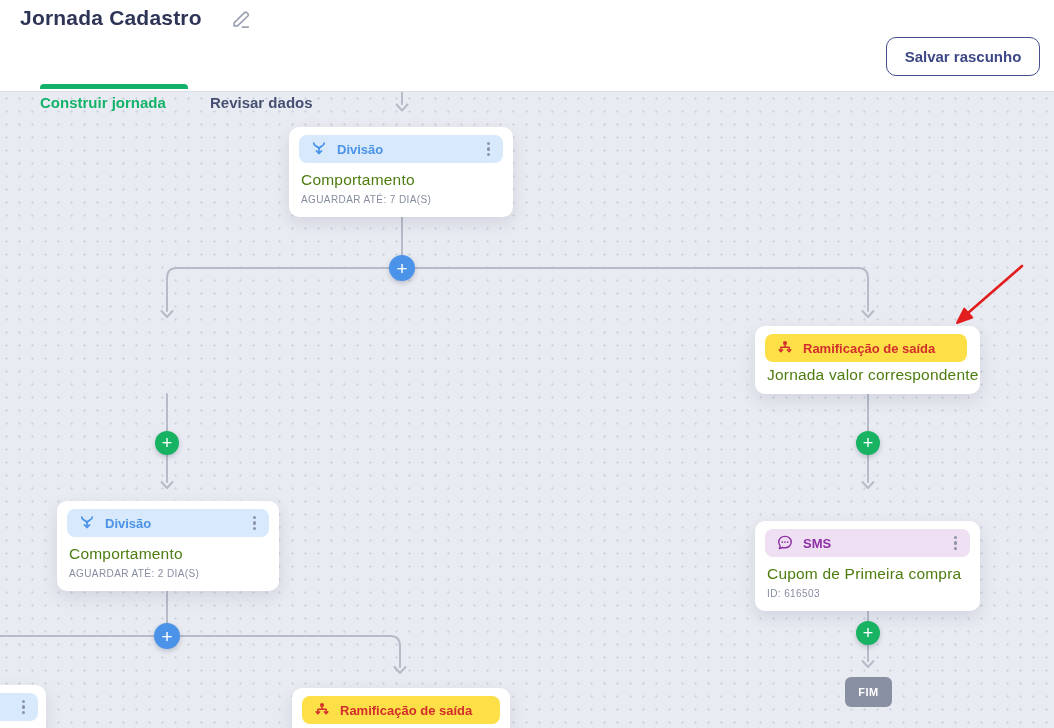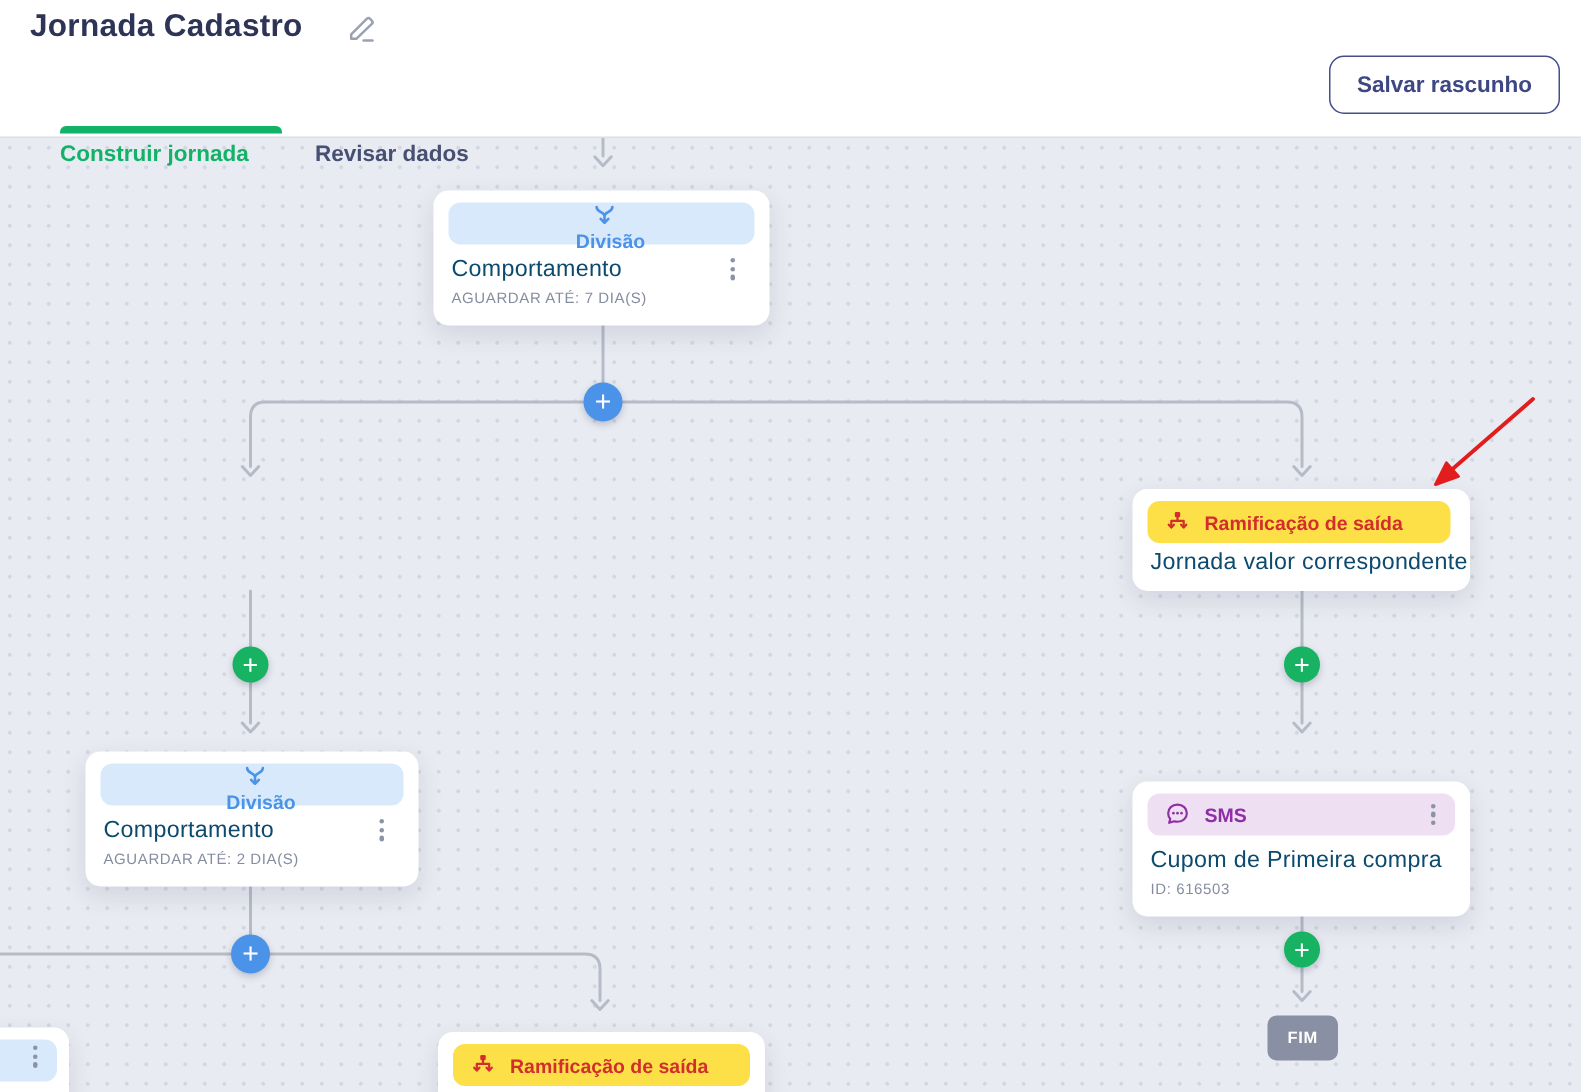--- a/index.html
+++ b/index.html
@@ -30,31 +30,31 @@
   svg.connectors, svg.annotation { position:absolute; left:0; top:0; }
   svg.connectors { z-index:1; }
   svg.annotation { z-index:6; }
 
   
   .node { position:absolute; background:#fff; border-radius:10px;
     box-shadow:0 6px 16px rgba(40,50,85,.12); z-index:2; cursor:pointer; }
   .pill { position:absolute; left:10px; right:10px; top:8px; height:28px;
     border-radius:8px; display:flex; align-items:center; padding:0 8px 0 11px; }
   .pill.fit { right:auto; padding-right:32px; }
-  .pill.blue   { background:#d9e9fc; color:#4a93e8;flex-direction:column; }
+  .pill.blue   { background:#d9e9fc; color:#4a93e8; }
   .pill.indigo { background:#dde8fc; color:#4b5ad1; }
   .pill.red    { background:#fde047; color:#d32d2d; }
   .pill.purple { background:#eedff3; color:#8e2fa6; }
   .nicon { width:18px; height:18px; flex:0 0 18px; display:inline-flex; }
   .nicon svg { width:18px; height:18px; }
   .plabel { font-size:13px; font-weight:700; margin-left:9px; white-space:nowrap; }
   .kebab { margin-left:auto; display:flex; flex-direction:column; gap:2.5px;
     padding:4px 5px; cursor:pointer; }
   .kebab i { width:3.2px; height:3.2px; border-radius:50%; background:#8b93a7; display:block; }
-  .ntitle { position:absolute; left:12px; font-size:15.5px; color:#0c4a6e;
+  .ntitle { position:absolute; left:12px; font-size:15.5px; color:#4d7c0f;
     white-space:nowrap; letter-spacing:.2px; }
   .h90 .ntitle { top:44px; }
   .h68 .ntitle { top:40px; }
   .nmeta { position:absolute; left:12px; top:67px; font-size:10px; color:#868da0;
     letter-spacing:.4px; white-space:nowrap; }
 
   #node-division-top   { left:289px; top:35px;  width:224px; height:90px; }
   #node-open-notif     { left:57px;  top:234px; width:222px; height:68px; }
   #node-exit-right     { left:755px; top:234px; width:225px; height:68px; }
   #node-division-left  { left:57px;  top:409px; width:222px; height:90px; }

